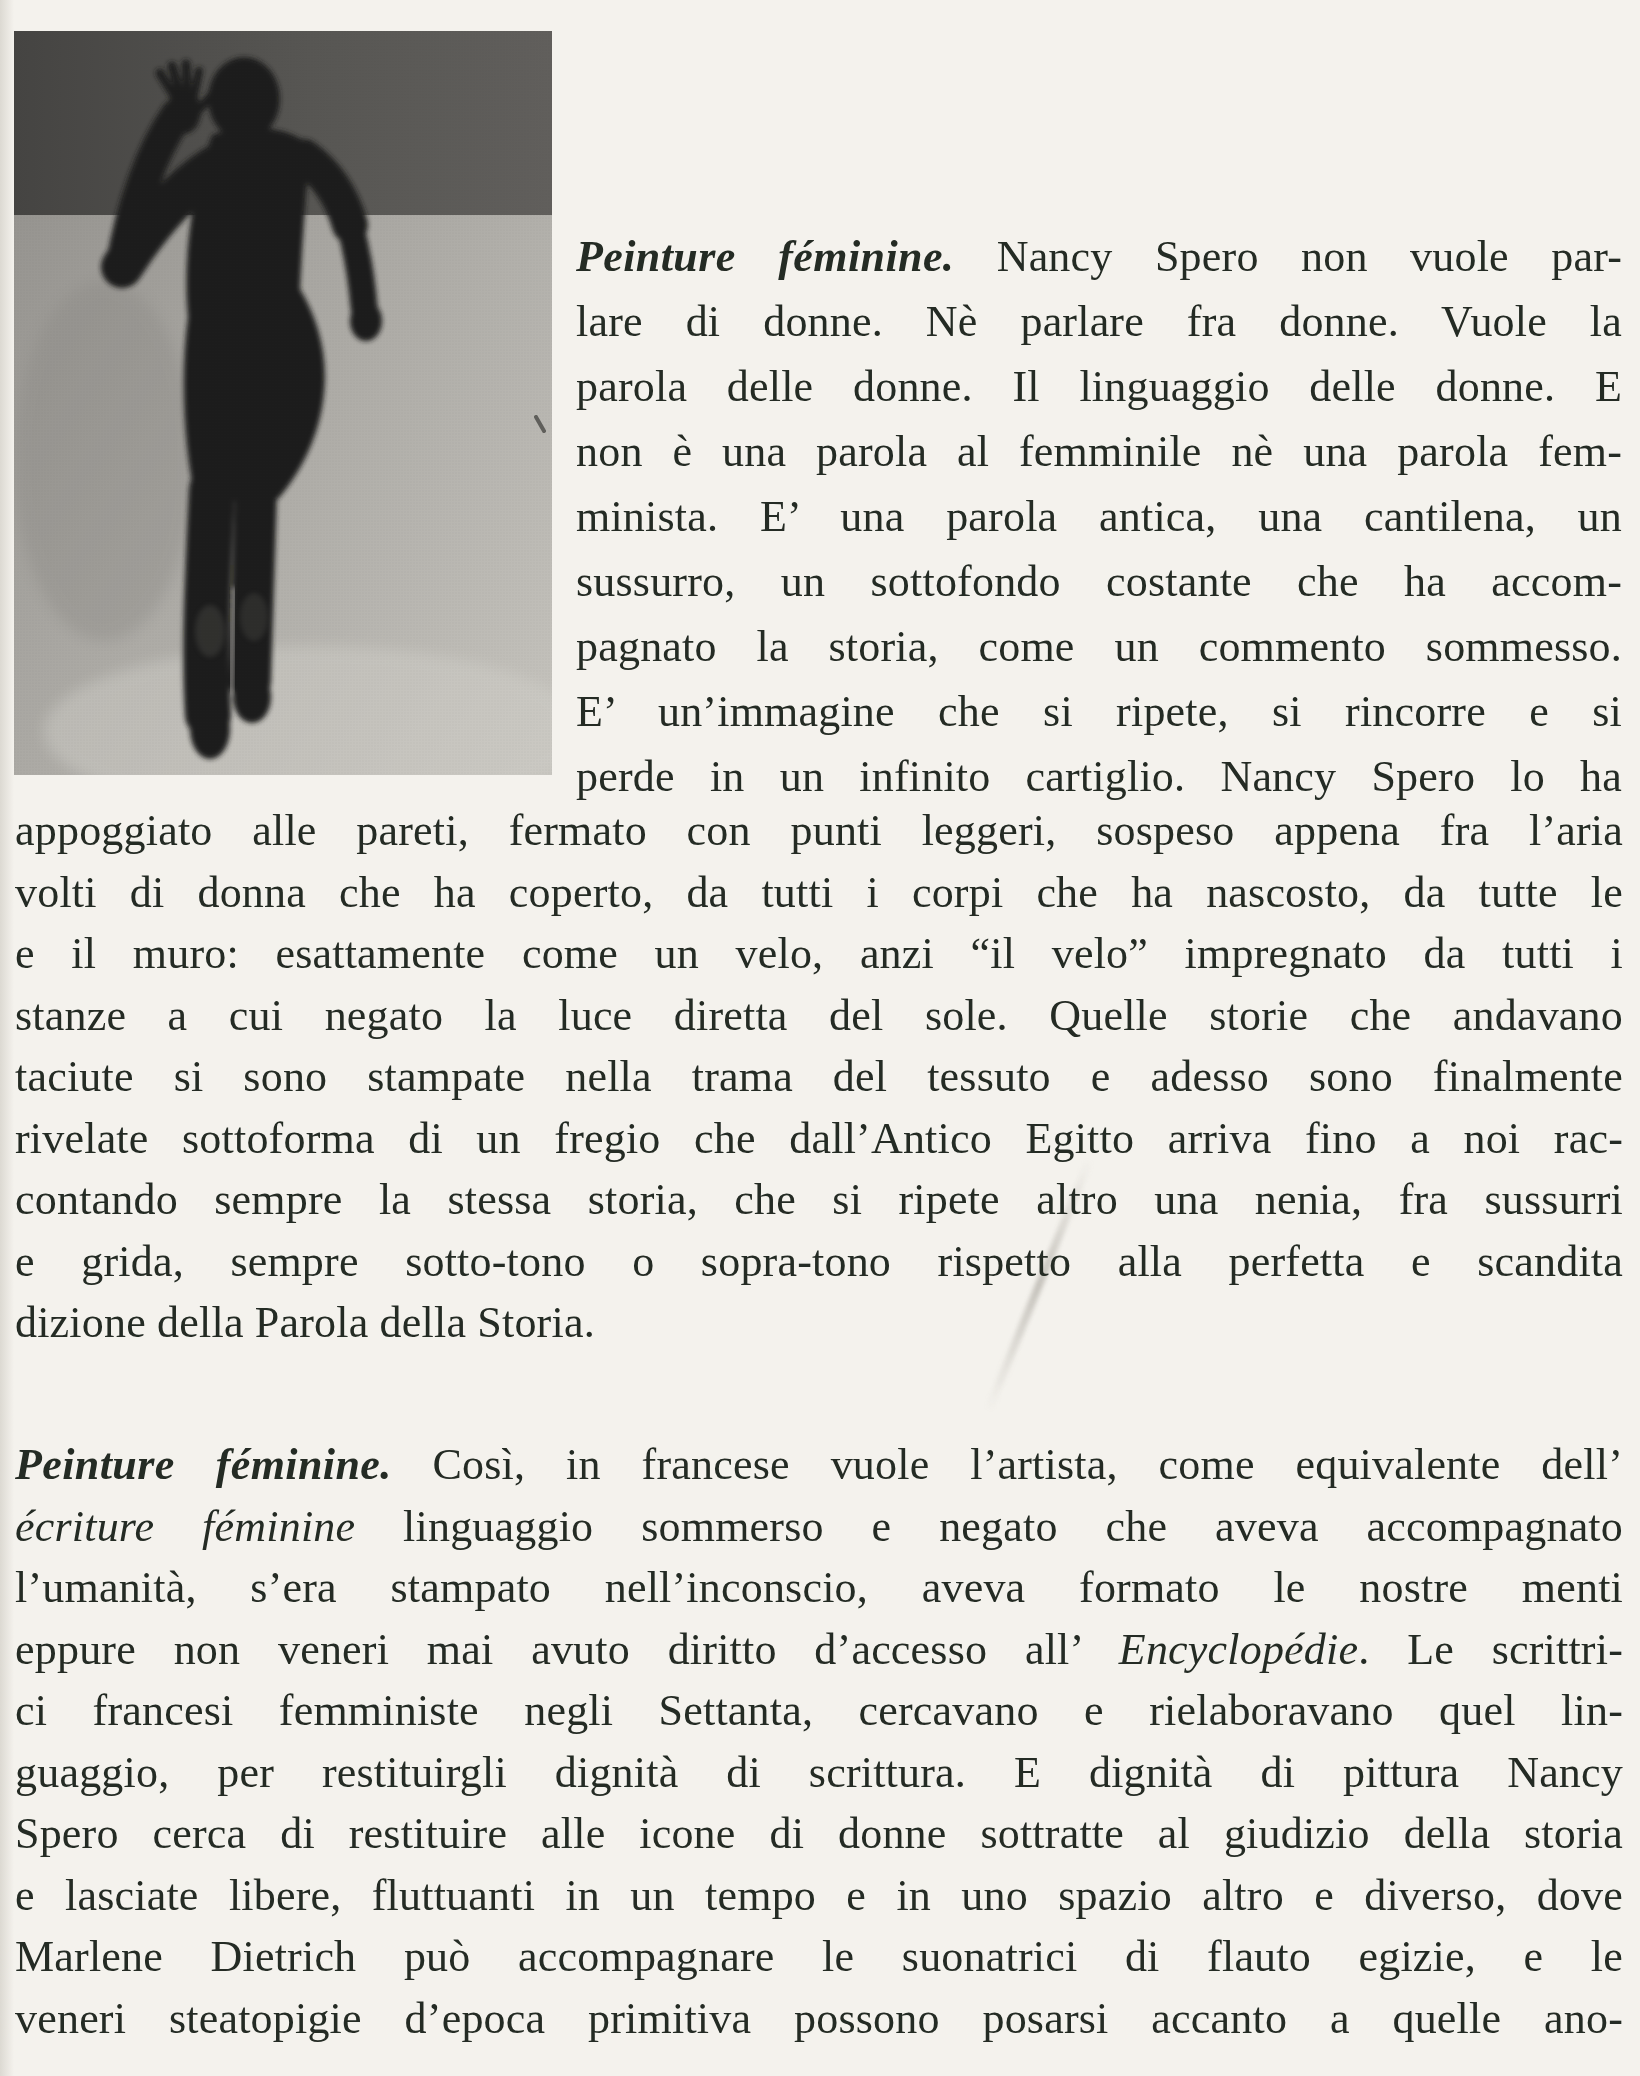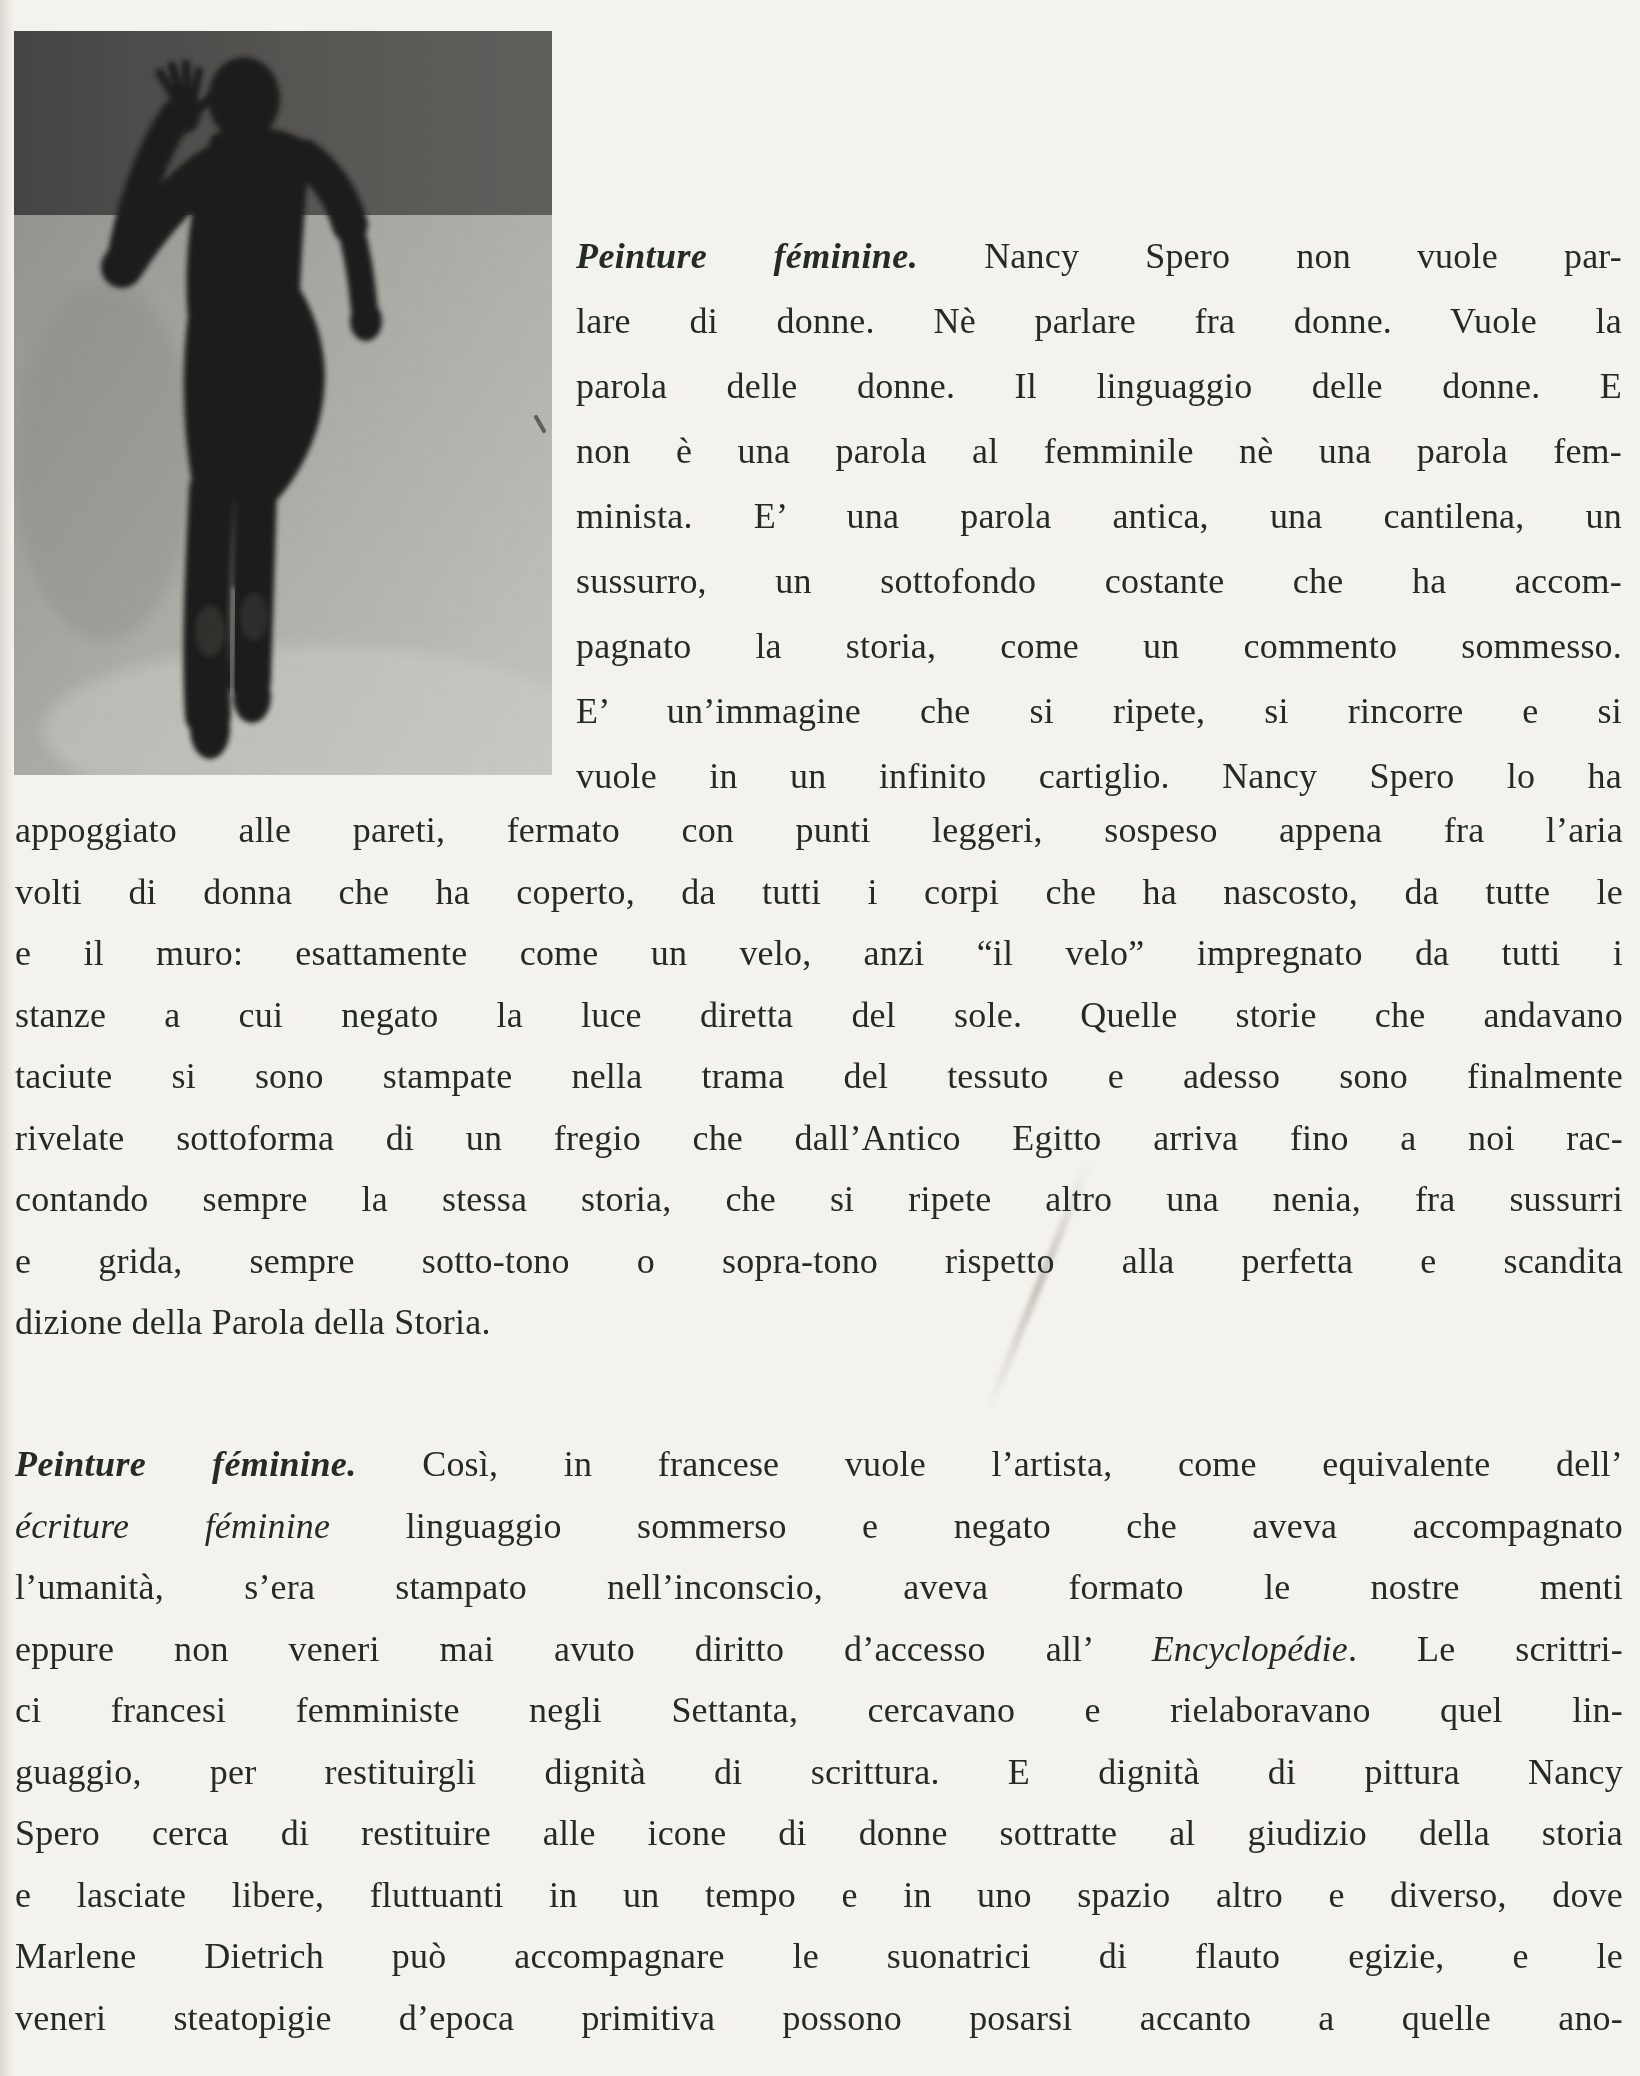--- a/index.html
+++ b/index.html
@@ -23,21 +23,21 @@
   }
   .photo{
     position:absolute;left:14px;top:31px;width:538px;height:744px;
   }
   .photo svg{display:block;width:100%;height:100%;}
   .textcol{position:absolute;}
   .col-right{left:576px;top:224px;width:1046px;}
   .full-1{left:15px;top:800px;width:1608px;}
   .full-2{left:15px;top:1434px;width:1608px;}
   .line{
-    font-size:36px;
+    font-size:44px;
     text-align:justify;
     text-align-last:justify;
     white-space:nowrap;
     letter-spacing:.2px;
   }
   .col-right .line{line-height:65px;}
   .full-1 .line,.full-2 .line{line-height:61.5px;}
   .line.last{text-align:right;text-align-last:left;}
   .s-bi{font-weight:bold;font-style:italic;letter-spacing:.4px;}
   .s-i{font-style:italic;}
@@ -128,21 +128,21 @@
 
   <div class="textcol col-right">
       <div class="line"><span class="s-bi">Peinture féminine.</span><span class="s-n"> Nancy Spero non vuole par-</span></div>
       <div class="line"><span class="s-n">lare di donne. Nè parlare fra donne. Vuole la</span></div>
       <div class="line"><span class="s-n">parola delle donne. Il linguaggio delle donne. E</span></div>
       <div class="line"><span class="s-n">non è una parola al femminile nè una parola fem-</span></div>
       <div class="line"><span class="s-n">minista. E’ una parola antica, una cantilena, un</span></div>
       <div class="line"><span class="s-n">sussurro, un sottofondo costante che ha accom-</span></div>
       <div class="line"><span class="s-n">pagnato la storia, come un commento sommesso.</span></div>
       <div class="line"><span class="s-n">E’ un’immagine che si ripete, si rincorre e si</span></div>
-      <div class="line"><span class="s-n">vuole in un infinito cartiglio. Nancy Spero lo ha</span></div>
+      <div class="line"><span class="s-n">perde in un infinito cartiglio. Nancy Spero lo ha</span></div>
     </div>
 
   <div class="textcol full-1">
       <div class="line"><span class="s-n">appoggiato alle pareti, fermato con punti leggeri, sospeso appena fra l’aria</span></div>
       <div class="line"><span class="s-n">volti di donna che ha coperto, da tutti i corpi che ha nascosto, da tutte le</span></div>
       <div class="line"><span class="s-n">e il muro: esattamente come un velo, anzi “il velo” impregnato da tutti i</span></div>
       <div class="line"><span class="s-n">stanze a cui negato la luce diretta del sole. Quelle storie che andavano</span></div>
       <div class="line"><span class="s-n">taciute si sono stampate nella trama del tessuto e adesso sono finalmente</span></div>
       <div class="line"><span class="s-n">rivelate sottoforma di un fregio che dall’Antico Egitto arriva fino a noi rac-</span></div>
       <div class="line"><span class="s-n">contando sempre la stessa storia, che si ripete altro una nenia, fra sussurri</span></div>

